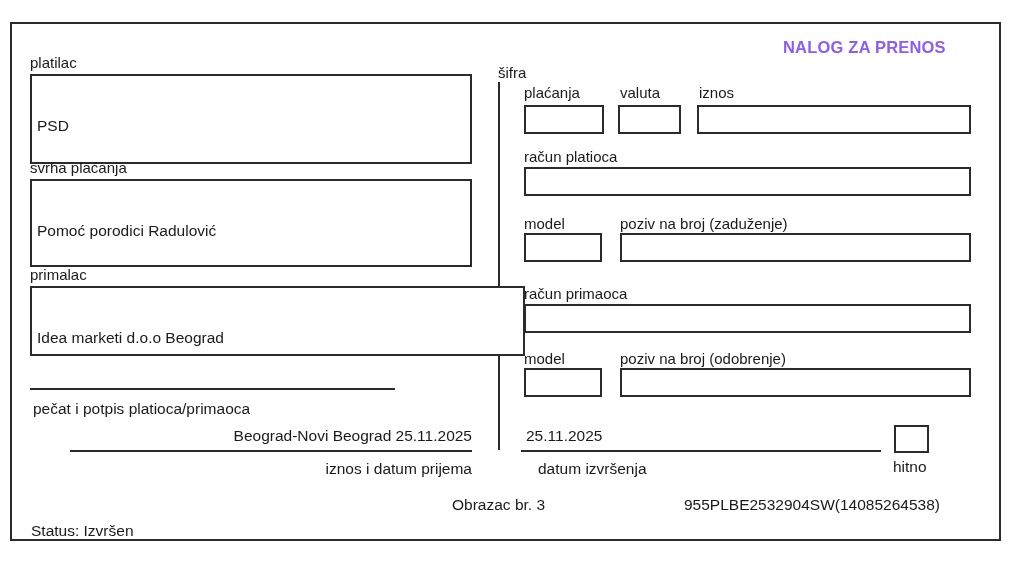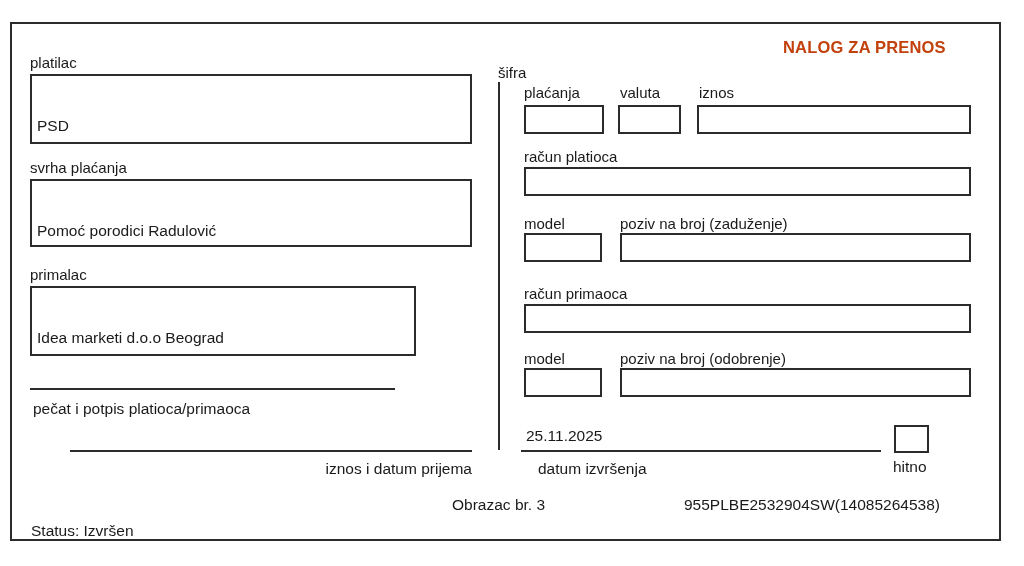--- a/index.html
+++ b/index.html
@@ -63,62 +63,63 @@
     line-height: 18px;
     color: #1a1a1a;
     white-space: pre;
   }
   .free-text.right { text-align: right; }
   .title {
     position: absolute;
     font-size: 16.5px;
     font-weight: bold;
     letter-spacing: 0.2px;
-    color: #c2410c;
+    color: #8b5cf6;
     white-space: pre;
   }
   .checkbox {
     position: absolute;
     border: 2px solid #2b2b2b;
     background: #fff;
   }
 </style>
 </head>
 <body>
 
 <div id="form-root">
 
   <div class="outer-frame"></div>
 
   <div class="col-divider"></div>
 
   <div class="title" style="left:783px; top:38px;">NALOG ZA PRENOS</div>
 
   <div class="fld-label" style="left:30px; top:54px;">platilac</div>
-  <div class="fld-box" style="left:30px; top:74px; width:442px; height:70px;">
+  <div class="fld-box" style="left:30px; top:74px; width:442px; height:90px;">
     <span class="ln">PSD</span>
     
     
   </div>
 
   <div class="fld-label" style="left:30px; top:159px;">svrha plaćanja</div>
-  <div class="fld-box" style="left:30px; top:179px; width:442px; height:68px;">
+  <div class="fld-box" style="left:30px; top:179px; width:442px; height:88px;">
     <span class="ln">Pomoć porodici Radulović</span>
   </div>
 
   <div class="fld-label" style="left:30px; top:266px;">primalac</div>
-  <div class="fld-box" style="left:30px; top:286px; width:386px; height:70px;">
+  <div class="fld-box" style="left:30px; top:286px; width:495px; height:70px;">
     <span class="ln">Idea marketi d.o.o Beograd</span>
     
     
   </div>
 
   <div class="rule" style="left:30px; top:388px; width:365px;"></div>
   <div class="free-text" style="left:33px; top:400px;">pečat i potpis platioca/primaoca</div>
 
+  <div class="free-text right" style="left:100px; top:427px; width:372px;">Beograd-Novi Beograd 25.11.2025</div>
   <div class="rule" style="left:70px; top:450px; width:402px;"></div>
   <div class="free-text right" style="left:100px; top:460px; width:372px;">iznos i datum prijema</div>
 
   <div class="fld-label" style="left:498px; top:64px;">šifra</div>
   <div class="fld-label" style="left:524px; top:84px;">plaćanja</div>
   <div class="fld-box" style="left:524px; top:105px; width:80px; height:29px;">
     
   </div>
 
   <div class="fld-label" style="left:620px; top:84px;">valuta</div>

